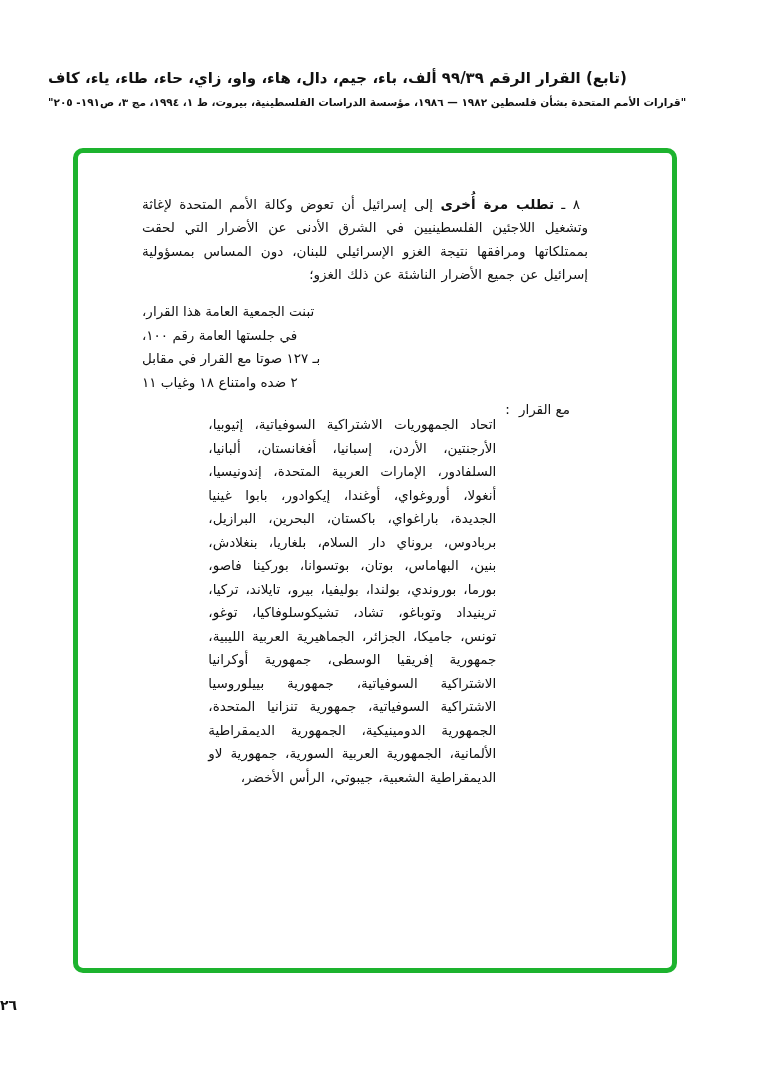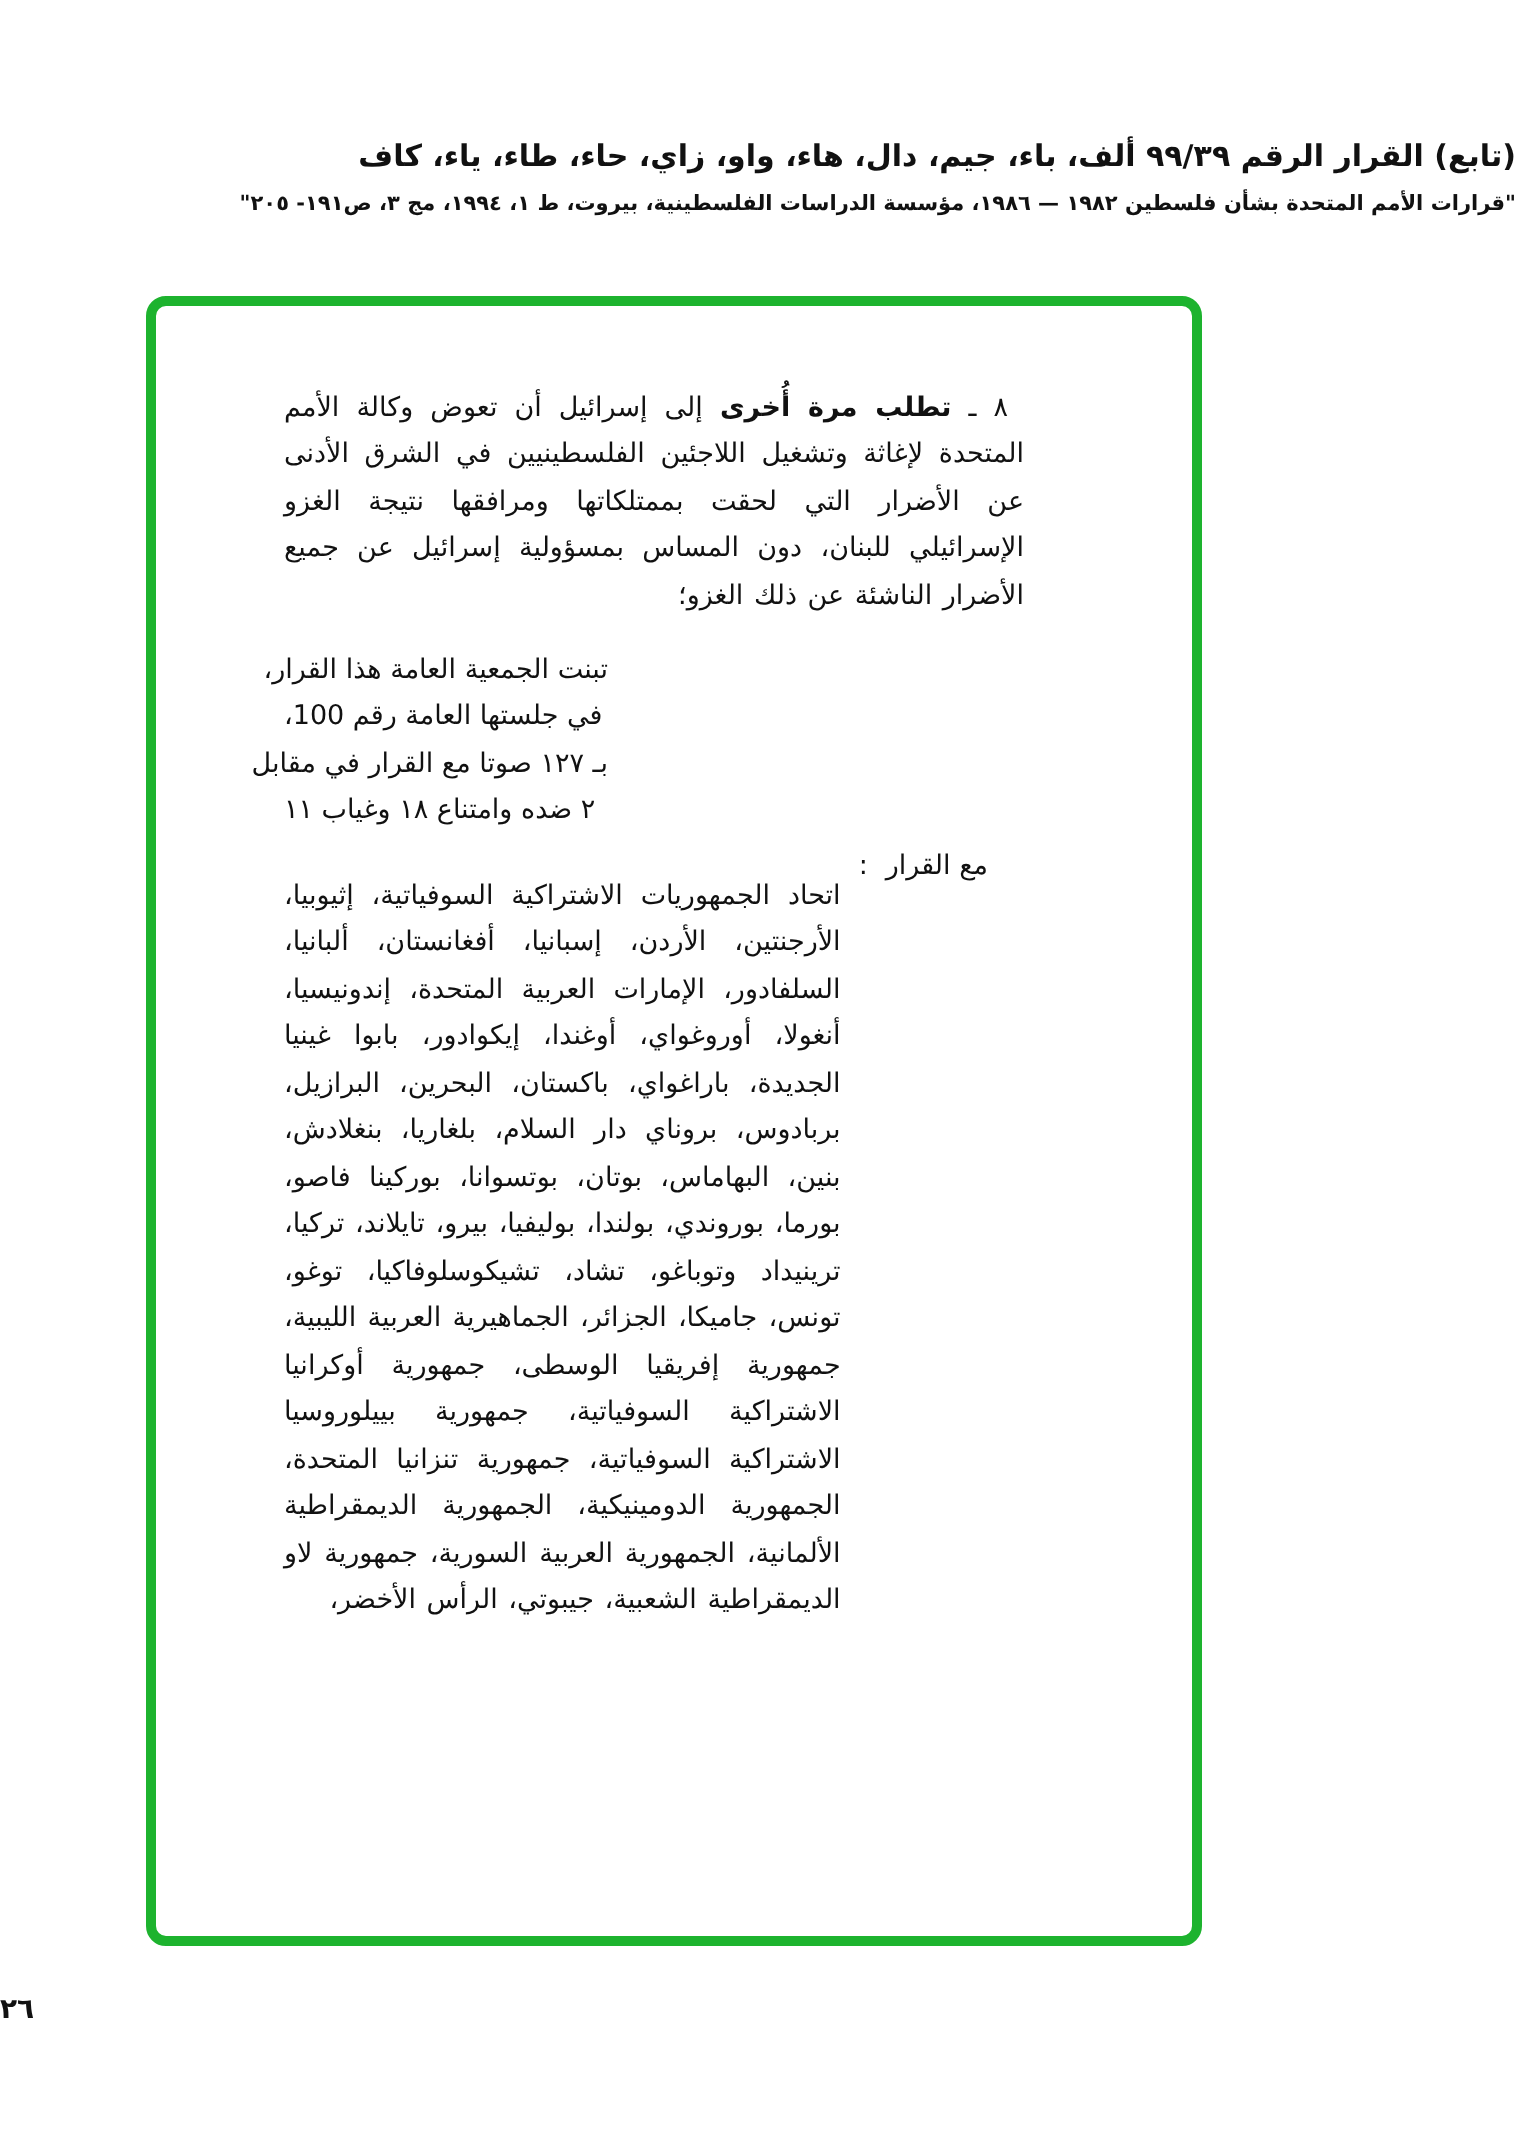--- a/index.html
+++ b/index.html
@@ -15,40 +15,40 @@
     direction: rtl;
     font-family: "DejaVu Sans", sans-serif;
     color: #111111;
   }
   
   .page-header {
     position: absolute;
     top: 68px;
     left: 0;
     right: 0;
-    text-align: right;
+    text-align: left;
     margin-left: 48px;
   }
   .header-title {
     font-size: 15px;
     font-weight: bold;
     line-height: 20px;
   }
   .header-source {
     font-size: 10.5px;
     font-weight: bold;
     margin-top: 7px;
     line-height: 14px;
   }
   
   .frame {
     position: absolute;
     left: 73px;
     top: 148px;
-    width: 528px;
+    width: 604px;
     height: 825px;
     box-sizing: border-box;
     border: 5px solid #1db32e;
     border-radius: 10px;
     background: #ffffff;
     padding: 26px 84px 0 64px;
   }
   
   .para {
     font-size: 13.5px;
@@ -106,21 +106,21 @@
 
 <div class="frame" style="border-color: rgb(29, 179, 46);">
 
   <p class="para">
     <span>٨ ـ </span><b>تطلب مرة أُخرى</b><span> إلى إسرائيل أن تعوض وكالة الأمم المتحدة لإغاثة وتشغيل اللاجئين الفلسطينيين في الشرق الأدنى عن الأضرار التي لحقت بممتلكاتها ومرافقها نتيجة الغزو الإسرائيلي للبنان، دون المساس بمسؤولية إسرائيل عن جميع الأضرار الناشئة عن ذلك الغزو؛</span>
   </p>
 
 
   <div class="vote-summary">
     <div class="vote-line">تبنت الجمعية العامة هذا القرار،</div>
-    <div class="vote-line">في جلستها العامة رقم 100،</div>
+    <div class="vote-line">في جلستها العامة رقم ١٠٠،</div>
     <div class="vote-line">بـ ١٢٧ صوتا مع القرار في مقابل</div>
     <div class="vote-line">٢ ضده وامتناع ١٨ وغياب ١١</div>
   </div>
 
   <div class="vote-result">
     <span class="vote-result-label">مع القرار</span>
     <span class="vote-result-colon">:</span>
     <div class="countries">اتحاد الجمهوريات الاشتراكية السوفياتية، إثيوبيا، الأرجنتين، الأردن، إسبانيا، أفغانستان، ألبانيا، السلفادور، الإمارات العربية المتحدة، إندونيسيا، أنغولا، أوروغواي، أوغندا، إيكوادور، بابوا غينيا الجديدة، باراغواي، باكستان، البحرين، البرازيل، بربادوس، بروناي دار السلام، بلغاريا، بنغلادش، بنين، البهاماس، بوتان، بوتسوانا، بوركينا فاصو، بورما، بوروندي، بولندا، بوليفيا، بيرو، تايلاند، تركيا، ترينيداد وتوباغو، تشاد، تشيكوسلوفاكيا، توغو، تونس، جاميكا، الجزائر، الجماهيرية العربية الليبية، جمهورية إفريقيا الوسطى، جمهورية أوكرانيا الاشتراكية السوفياتية، جمهورية بييلوروسيا الاشتراكية السوفياتية، جمهورية تنزانيا المتحدة، الجمهورية الدومينيكية، الجمهورية الديمقراطية الألمانية، الجمهورية العربية السورية، جمهورية لاو الديمقراطية الشعبية، جيبوتي، الرأس الأخضر،</div>
   </div>
 

